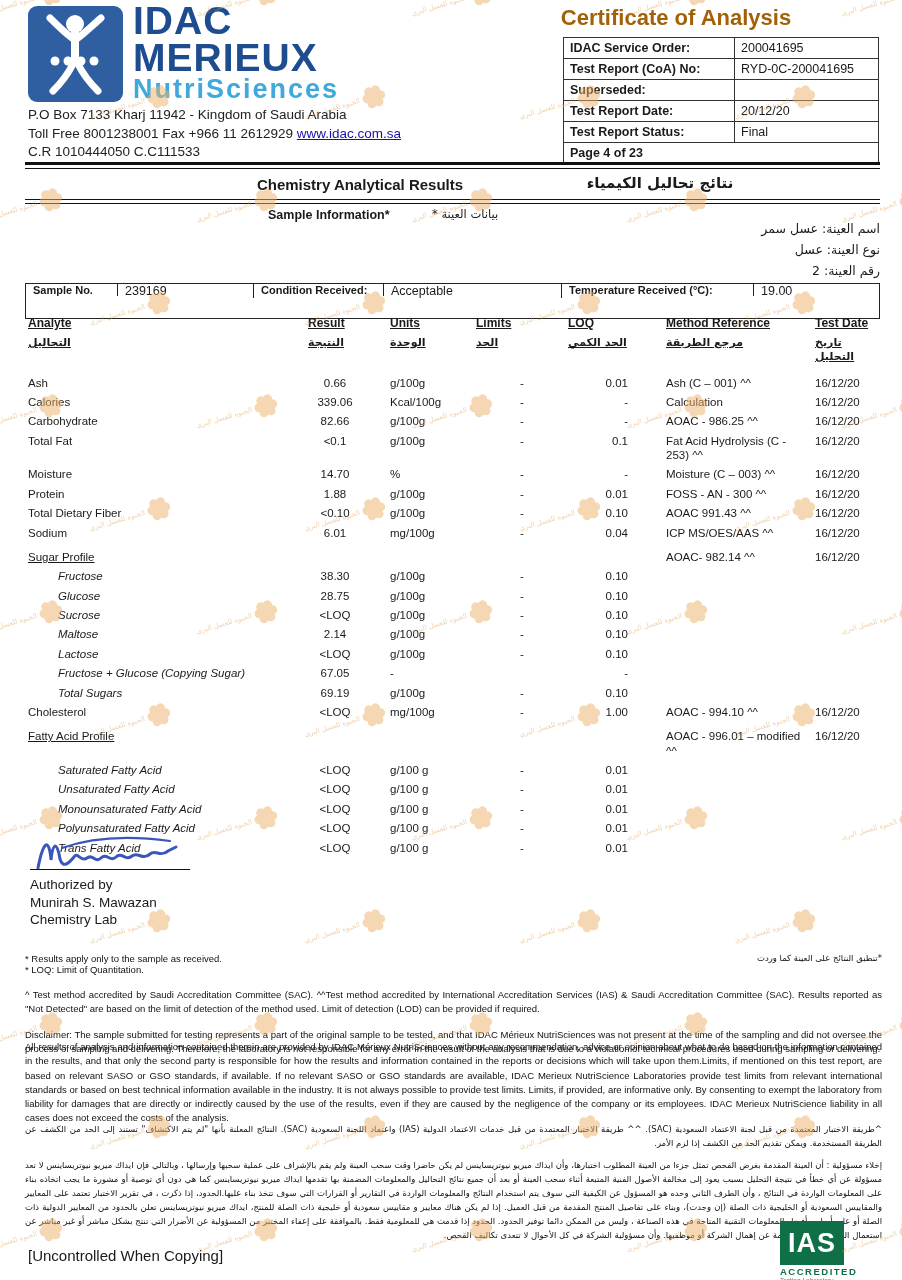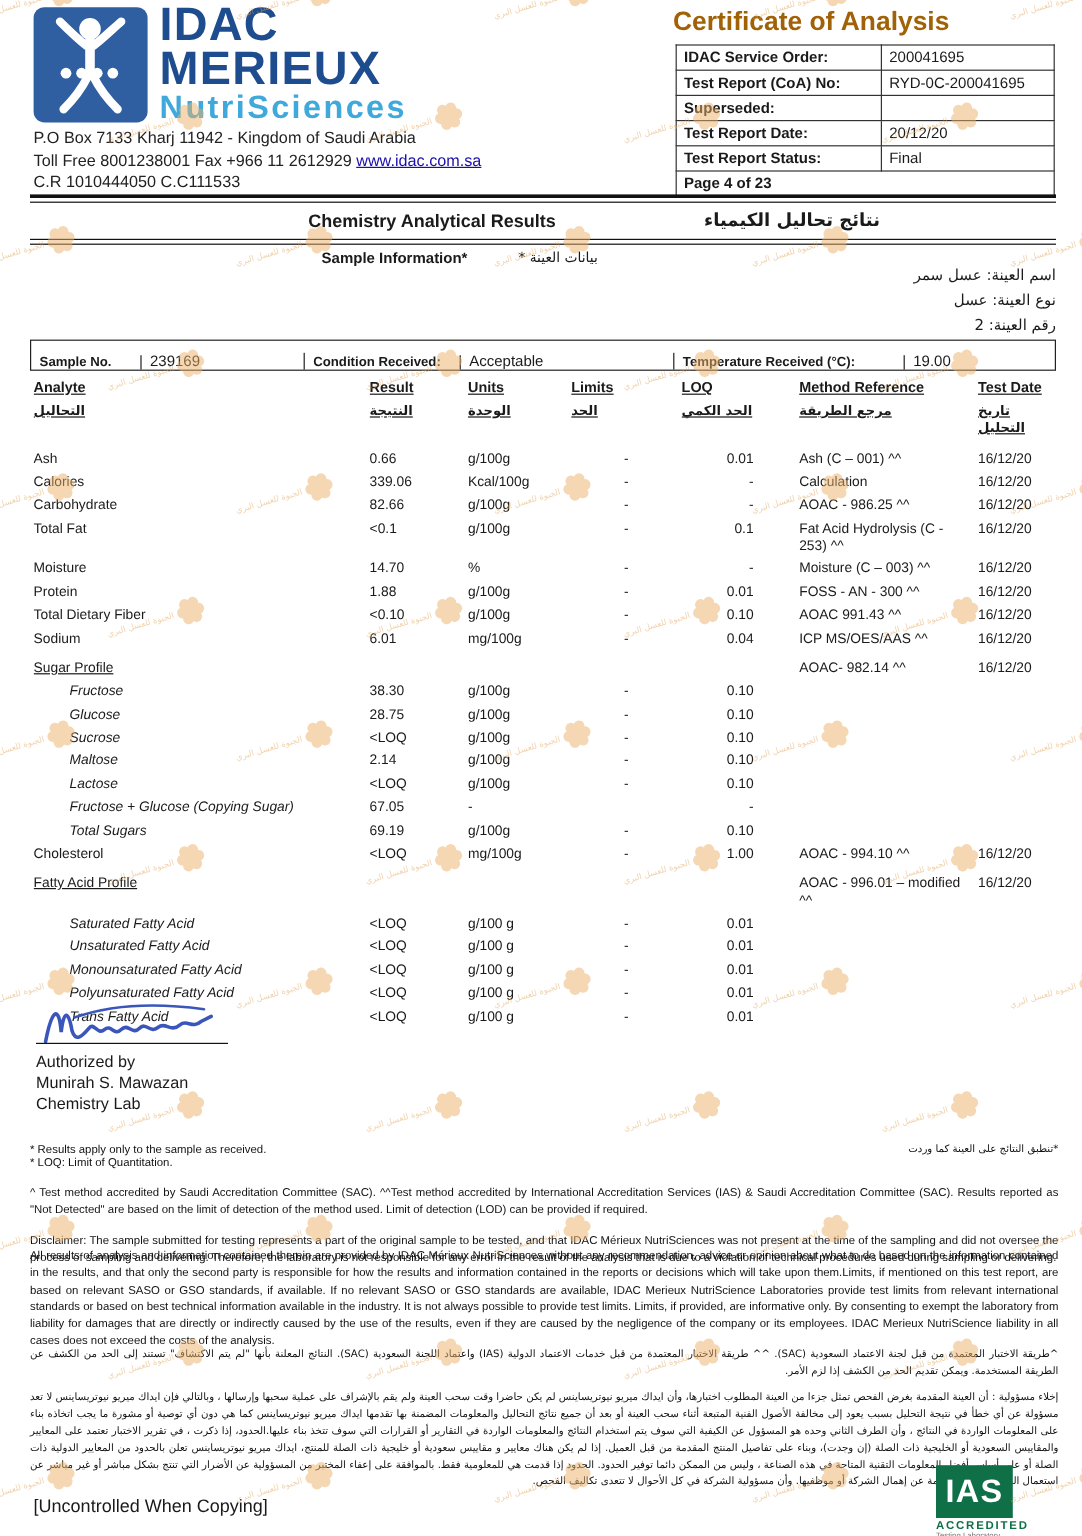--- a/index.html
+++ b/index.html
@@ -30,34 +30,34 @@
   .sec-title-en{position:absolute;left:200px;top:176px;width:320px;text-align:center;
                 font-size:15px;font-weight:bold;}
   .sec-title-ar{position:absolute;left:555px;top:174px;width:210px;text-align:center;
                 font-size:15px;font-weight:bold;font-family:"DejaVu Sans",sans-serif;direction:rtl;}
   .samp-info-en{position:absolute;left:268px;top:208px;font-size:12.5px;font-weight:bold;}
   .samp-info-ar{position:absolute;left:432px;top:207px;font-size:11.5px;font-weight:normal;
                 font-family:"DejaVu Sans",sans-serif;letter-spacing:2px;direction:rtl;}
   .sample-ar{position:absolute;right:22px;top:218px;text-align:right;direction:rtl;
              font-family:"DejaVu Sans",sans-serif;font-size:12.5px;line-height:21px;}
   
-  .sample-box{position:absolute;left:25px;top:283px;width:855px;height:26px;display:flex;
-              border:1.4px solid #222;box-sizing:border-box;align-items:flex-end;}
+  .sample-box{position:absolute;left:25px;top:283px;width:855px;height:36px;display:flex;
+              border:1.4px solid #222;box-sizing:border-box;align-items:flex-start;}
   .sample-box>div{display:flex;align-items:center;padding:0 7px;border-right:1px solid #222;box-sizing:border-box;}
   .sample-box>div:last-child{border-right:none;}
   .sb-label{font-weight:bold;font-size:11px;}
   .sb-val{font-size:12.5px;}
   
   .results{position:absolute;left:28px;top:314px;width:852px;border-collapse:collapse;table-layout:fixed;}
   .results th,.results td{vertical-align:top;padding:2px 0 3px 0;font-size:11.5px;line-height:1.25;
                           overflow:hidden;}
   .results th{font-size:12px;font-weight:bold;text-align:left;}
   .results th span{text-decoration:underline;}
   .results .ar th{font-size:11px;font-family:"DejaVu Sans",sans-serif;padding-bottom:10px;}
-  .c-result{text-align:left;padding-right:4px!important;}
+  .c-result{text-align:center;padding-right:4px!important;}
   .c-units{padding-left:24px!important;}
   .c-limits{text-align:center;}
   .c-loq{text-align:right;padding-right:8px!important;}
   .c-method{padding-left:30px!important;}
   .c-date{padding-left:14px!important;}
   tr.sub .c-name{font-style:italic;padding-left:30px;}
   tr.section .c-name{text-decoration:underline;}
   tr.section td{padding-top:7px;}
   
   .sig{position:absolute;left:30px;top:828px;}

